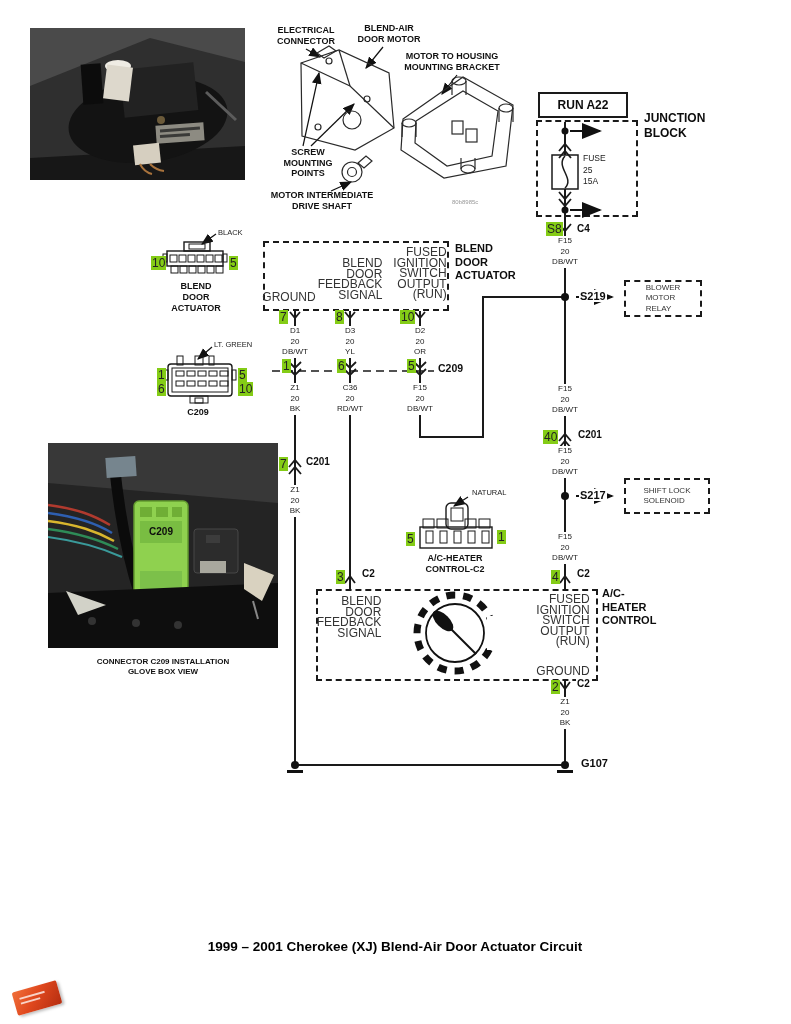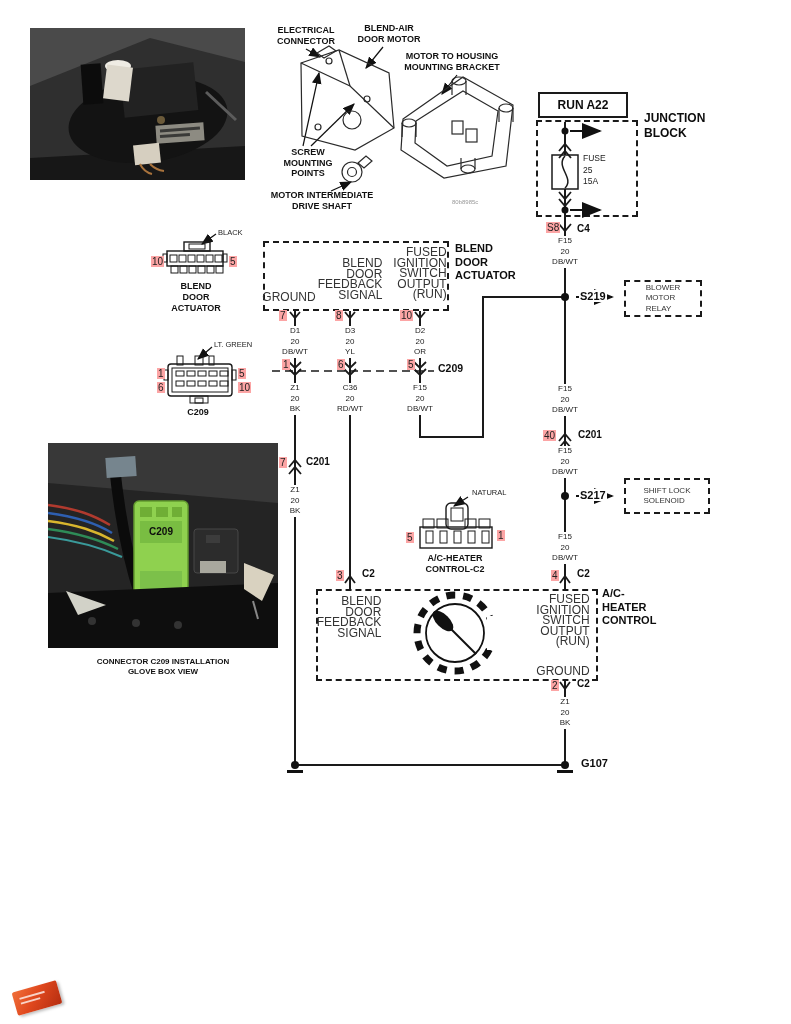--- a/index.html
+++ b/index.html
@@ -6,21 +6,21 @@
   html,body{background:#fff}
   .page{position:relative;width:791px;height:1024px;background:#fff;overflow:hidden;
         font-family:"Liberation Sans",sans-serif;color:#1a1a1a}
   .abs{position:absolute}
   .bx{position:absolute;z-index:1}
   .txt{position:absolute;z-index:4}
   svg.overlay{position:absolute;left:0;top:0;z-index:3;pointer-events:none}
   .ctr{transform:translateX(-50%);text-align:center}
   .stk{font-size:8px;line-height:10.5px;white-space:pre-line;color:#222}
   .bgw{background:#fff;padding:0 2px}
-  .pin{font-size:10px;color:#222;background:#fca5a5;padding:0 1px;z-index:4}
+  .pin{font-size:12px;color:#222;background:#84cc16;padding:0 1px;z-index:4}
   .cn{font-size:10px;font-weight:bold;color:#0d0d0d;background:#fff;padding:0 1px}
   .nd{font-size:11px;font-weight:bold;color:#0d0d0d;background:#fff;padding:0 1px}
   .cap{font-size:8px;font-weight:bold;line-height:10px;white-space:pre-line;text-align:center;color:#111}
   .cap9{font-size:9px;font-weight:bold;line-height:11px;white-space:pre-line;text-align:center;color:#111}
   .mlab{font-size:9px;font-weight:bold;line-height:10.5px;white-space:pre-line;text-align:center;color:#111}
   .boxlbl{font-size:12px;line-height:10.5px;white-space:pre-line;text-align:right;color:#333}
   .titleb{font-size:11px;font-weight:bold;line-height:13.5px;white-space:pre-line;color:#0d0d0d}
   .relaytxt{font-size:8px;line-height:10.5px;white-space:pre-line;text-align:left;color:#333;
             display:flex;align-items:center;justify-content:center;width:100%;height:100%}
   .dash2{border:2px dashed #1a1a1a}
@@ -402,18 +402,19 @@
   <div class="txt pin" style="left:157px;top:382px">6</div>
   <div class="txt pin" style="left:238px;top:382px">10</div>
   <div class="txt cap9 ctr" style="left:198px;top:407px">C209</div>
 
   <div class="txt clr" style="left:472px;top:488px">NATURAL</div>
   <div class="txt pin" style="left:406px;top:532px">5</div>
   <div class="txt pin" style="left:497px;top:530px">1</div>
   <div class="txt cap9 ctr" style="left:455px;top:553px">A/C-HEATER
 CONTROL-C2</div>
 
+  <div class="txt maincap ctr" style="left:395px;top:939px">1999 – 2001 Cherokee (XJ) Blend-Air Door Actuator Circuit</div>
   <div class="logo">
     <i style="top:7px;width:26px"></i>
     <i style="top:12px;width:20px"></i>
   </div>
 
 </div>
 
 </body></html>

